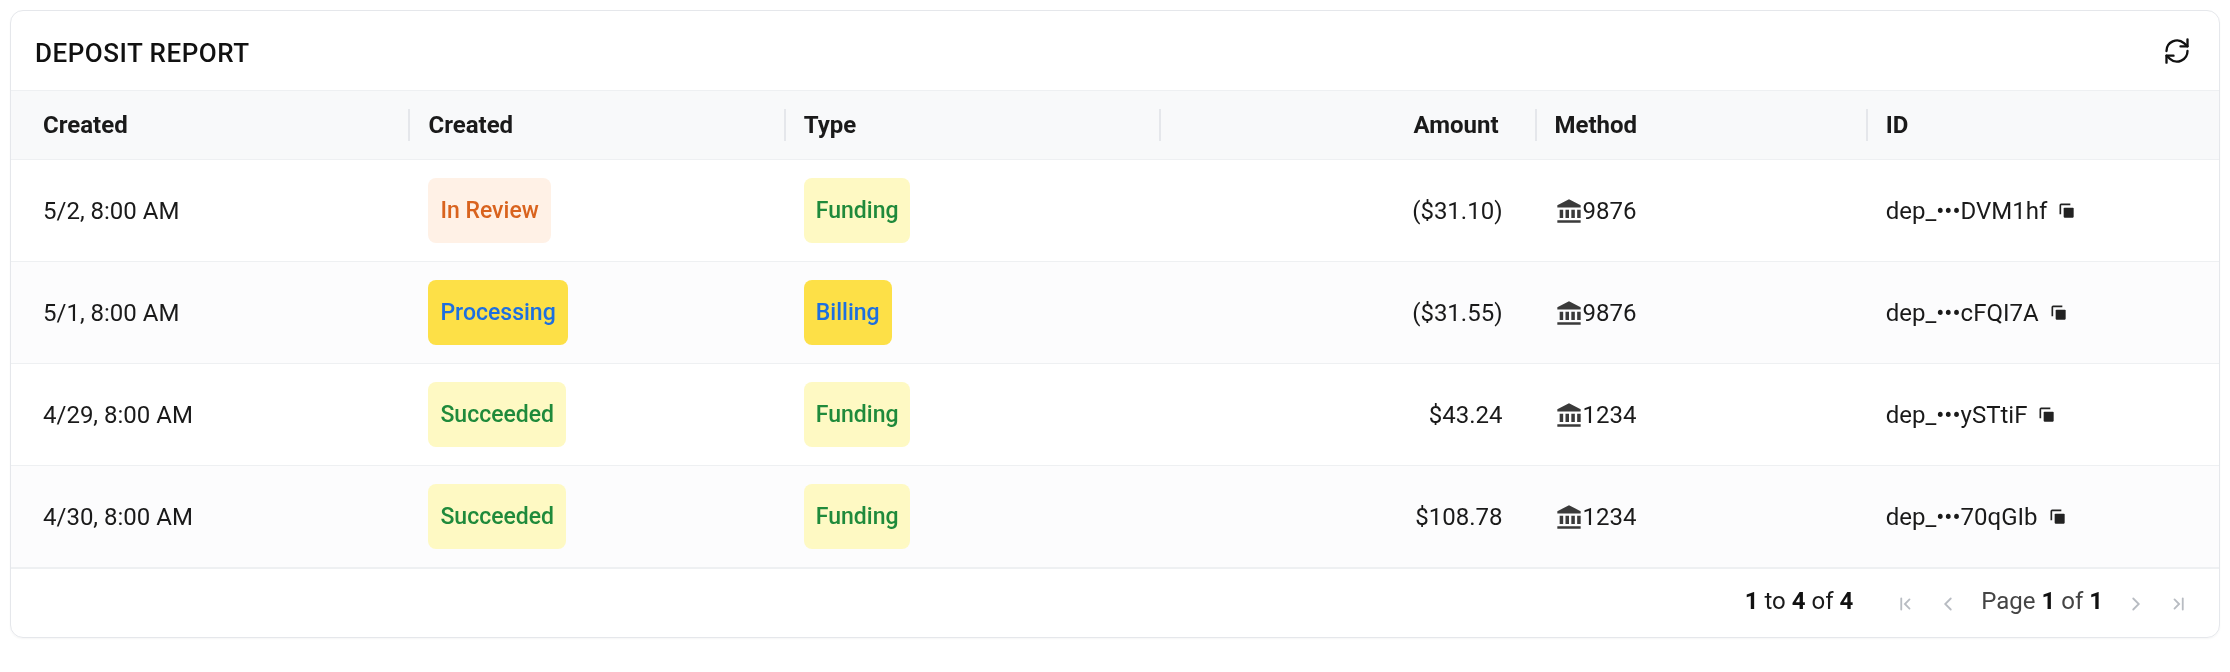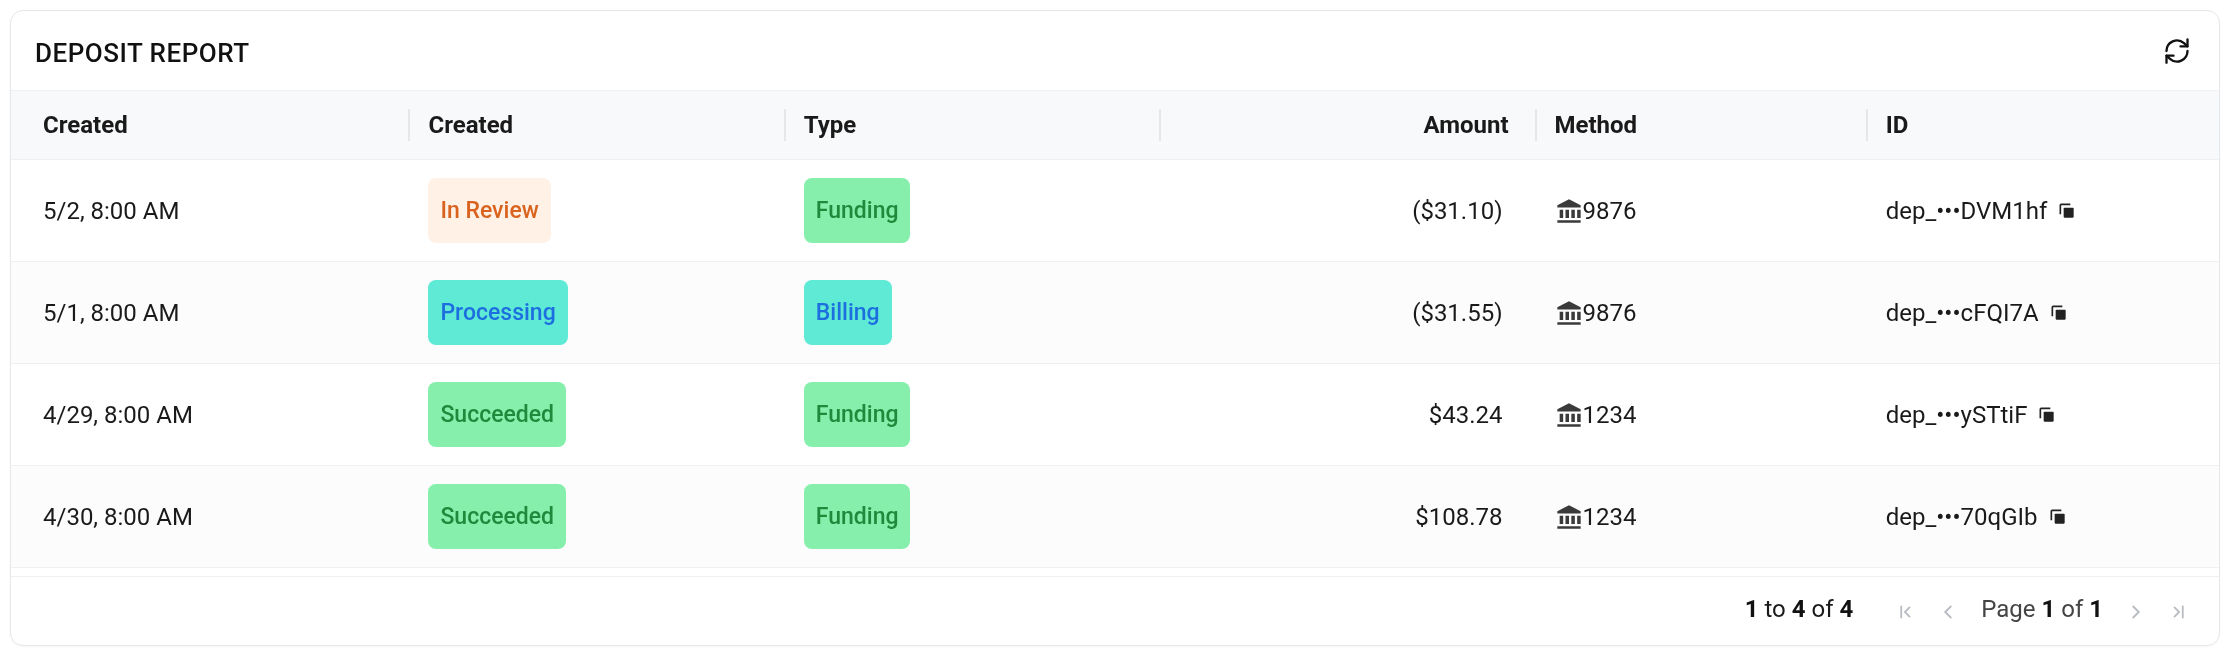--- a/index.html
+++ b/index.html
@@ -57,21 +57,21 @@
     position: absolute;
     left: 0;
     top: 18px;
     bottom: 18px;
     width: 2px;
     background: #e5e7eb;
   }
   .col-created { width: 18%; padding-left: 32px;}
   .col-status  { width: 17%; }
   .col-type    { width: 17%; }
-  .col-amount  { width: 17%; justify-content: flex-end; padding-right: 26px;}
+  .col-amount  { width: 17%; justify-content: flex-end; padding-right: 36px;}
   .col-method  { width: 15%; }
   .col-id      { width: 16%; }
 
   .row {
     display: flex;
     border-bottom: 1px solid #eef0f2;
   }
   .row:nth-child(even) { background: #fcfcfd; }
   .td {
     font-size: 24px;
@@ -83,39 +83,38 @@
   .td.col-amount  { justify-content: flex-end; padding-right: 32px; }
 
   .badge {
     display: inline-block;
     padding: 19px 12px;
     border-radius: 8px;
     font-size: 23px;
     font-weight: 500;
   }
   .badge-orange { background: #fff1e6; color: #d9631e; }
-  .badge-green  { background: #86efac; color: #1f8a3b; }
-  .badge-blue   { background: #5eead4; color: #1d6fe0; }
+  .badge-green  { background: #fef9c3; color: #1f8a3b; }
+  .badge-blue   { background: #fde047; color: #1d6fe0; }
 
   .method-cell { gap: 0; }
   .bank-icon { width: 28px; height: 28px; color: #3a3a3a; flex-shrink: 0;}
   .method-num { font-size: 24px; }
 
   .id-cell { gap: 10px; }
   .copy-icon { width: 20px; height: 20px; color: #222; cursor: pointer; flex-shrink:0;}
 
   .footer {
     display: flex;
     justify-content: flex-end;
     align-items: center;
     padding: 18px 28px 22px 28px;
     gap: 40px;
     font-size: 24px;
     border-top: 1px solid #eef0f2;
-    margin-top: 8px;
   }
   .pager-controls {
     display: flex;
     align-items: flex-end;
     gap: 22px;
     color: #b8bcc2;
   }
   .pager-btn {
     background: none; border: none; padding: 0;
     cursor: pointer;

